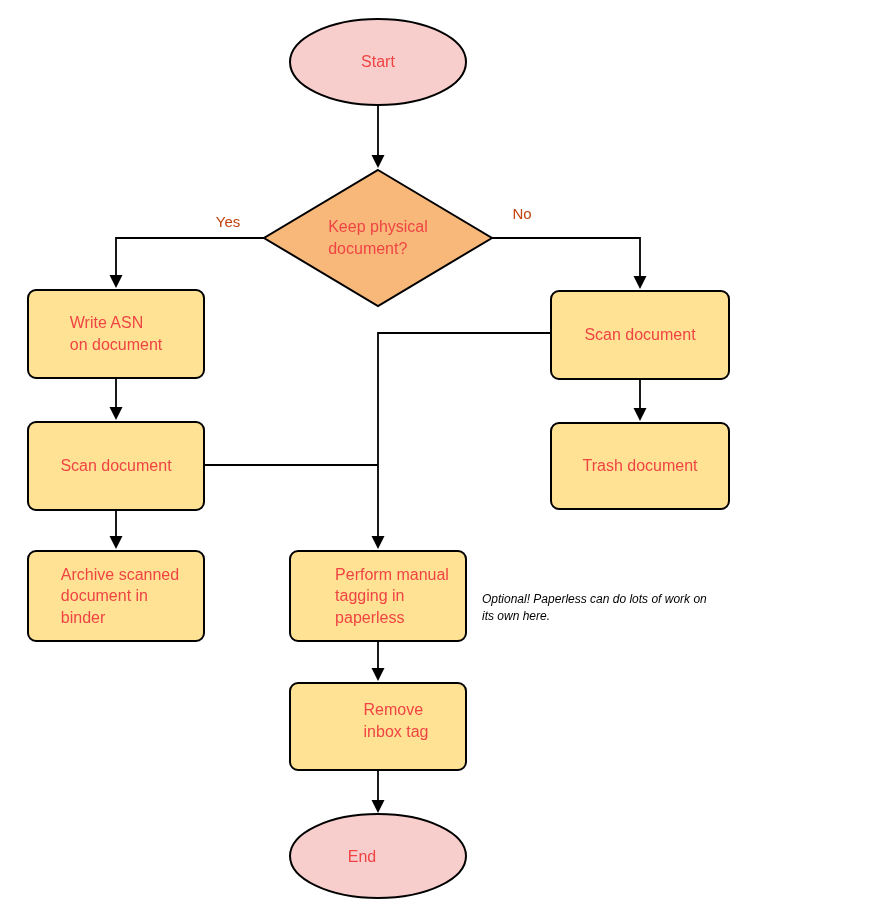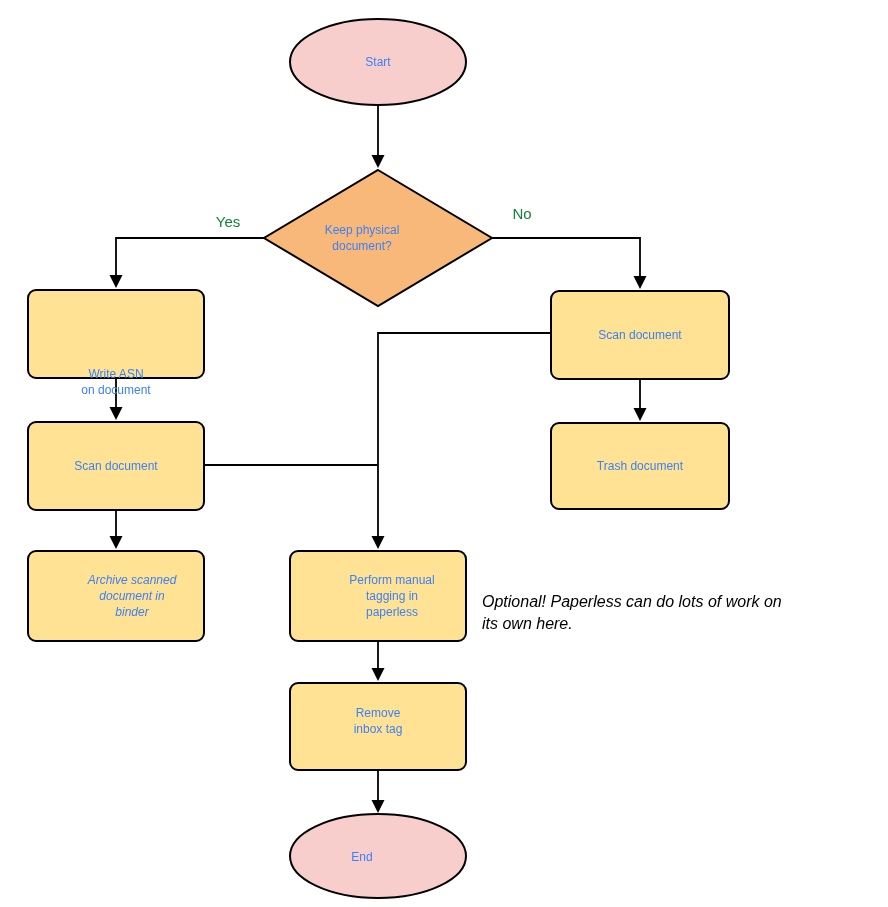--- a/index.html
+++ b/index.html
@@ -33,39 +33,38 @@
   }
   .shape {
     stroke: #000000;
     stroke-width: 2;
   }
   .node-label {
     position: absolute;
     display: flex;
     align-items: center;
     justify-content: center;
-    text-align: center;
-    font-size: 12px;
+    font-size: 16px;
     line-height: 1.35;
-    color: #3b82f6;
+    color: #ef4444;
     white-space: pre-line;
     pointer-events: none;
   }
   .branch-label {
     position: absolute;
     display: flex;
     align-items: center;
     justify-content: center;
     font-size: 15px;
-    color: #15803d;
+    color: #c2410c;
     pointer-events: none;
   }
   .note-label {
     position: absolute;
-    font-size: 16px;
+    font-size: 12px;
     font-style: italic;
     line-height: 1.4;
     color: #000000;
     text-align: left;
     white-space: pre-line;
     pointer-events: none;
   }
 </style>
 </head>
 <body>
@@ -106,41 +105,41 @@
 
     <rect class="shape" x="290" y="551" width="176" height="90" rx="8" fill="#ffe294"></rect>
 
     <rect class="shape" x="290" y="683" width="176" height="87" rx="8" fill="#ffe294"></rect>
 
     <ellipse class="shape" cx="378" cy="856" rx="88" ry="42" fill="#f8cecc"></ellipse>
   </svg>
 
   <div class="node-label" style="left:290px; top:20px; width:176px; height:84px;">Start</div>
 
-  <div class="node-label" style="left:280px; top:206px; width:164px; height:64px;">Keep physical
+  <div class="node-label" style="left:296px; top:206px; width:164px; height:64px;">Keep physical
 document?</div>
 
-  <div class="node-label" style="left:28px; top:290px; width:176px; height:88px;margin-top:48px;">Write ASN
+  <div class="node-label" style="left:28px; top:290px; width:176px; height:88px;">Write ASN
 on document</div>
 
   <div class="node-label" style="left:28px; top:422px; width:176px; height:88px;">Scan document</div>
 
-  <div class="node-label" style="left:44px; top:551px; width:176px; height:90px;font-style:italic;">Archive scanned
+  <div class="node-label" style="left:32px; top:551px; width:176px; height:90px;">Archive scanned
 document in
 binder</div>
 
   <div class="node-label" style="left:551px; top:291px; width:178px; height:88px;">Scan document</div>
 
   <div class="node-label" style="left:551px; top:423px; width:178px; height:86px;">Trash document</div>
 
   <div class="node-label" style="left:304px; top:551px; width:176px; height:90px;">Perform manual
 tagging in
 paperless</div>
 
-  <div class="node-label" style="left:290px; top:683px; width:176px; height:76px;">Remove
+  <div class="node-label" style="left:290px; top:683px; width:176px; height:76px;padding-left:18px;">Remove
 inbox tag</div>
 
   <div class="node-label" style="left:274px; top:816px; width:176px; height:82px;">End</div>
 
   <div class="branch-label" style="left:202px; top:210px; width:52px; height:22px;">Yes</div>
 
   <div class="branch-label" style="left:496px; top:202px; width:52px; height:22px;">No</div>
 
   <div class="note-label" style="left:482px; top:591px; width:404px;">Optional! Paperless can do lots of work on
 its own here.</div>

